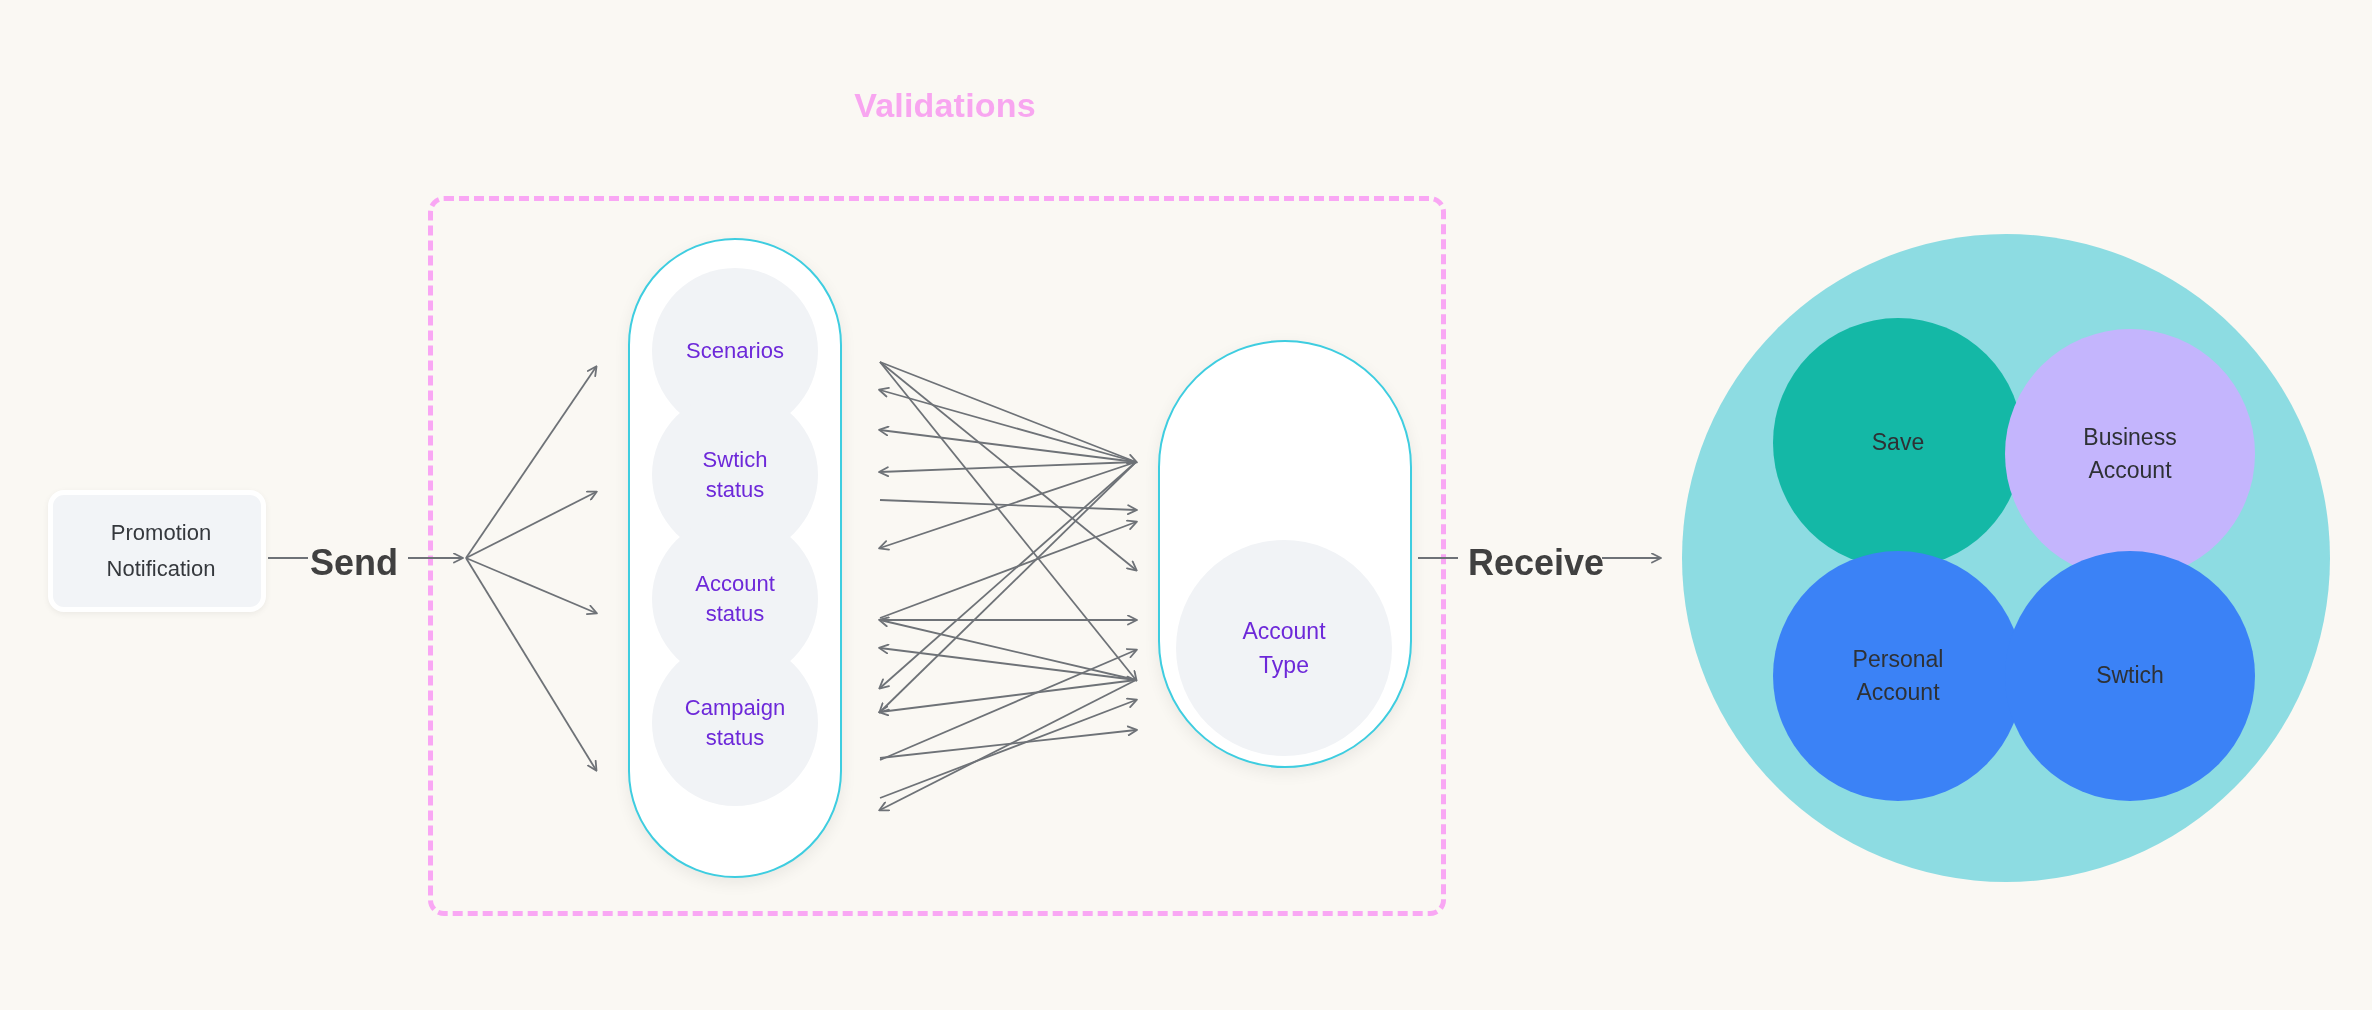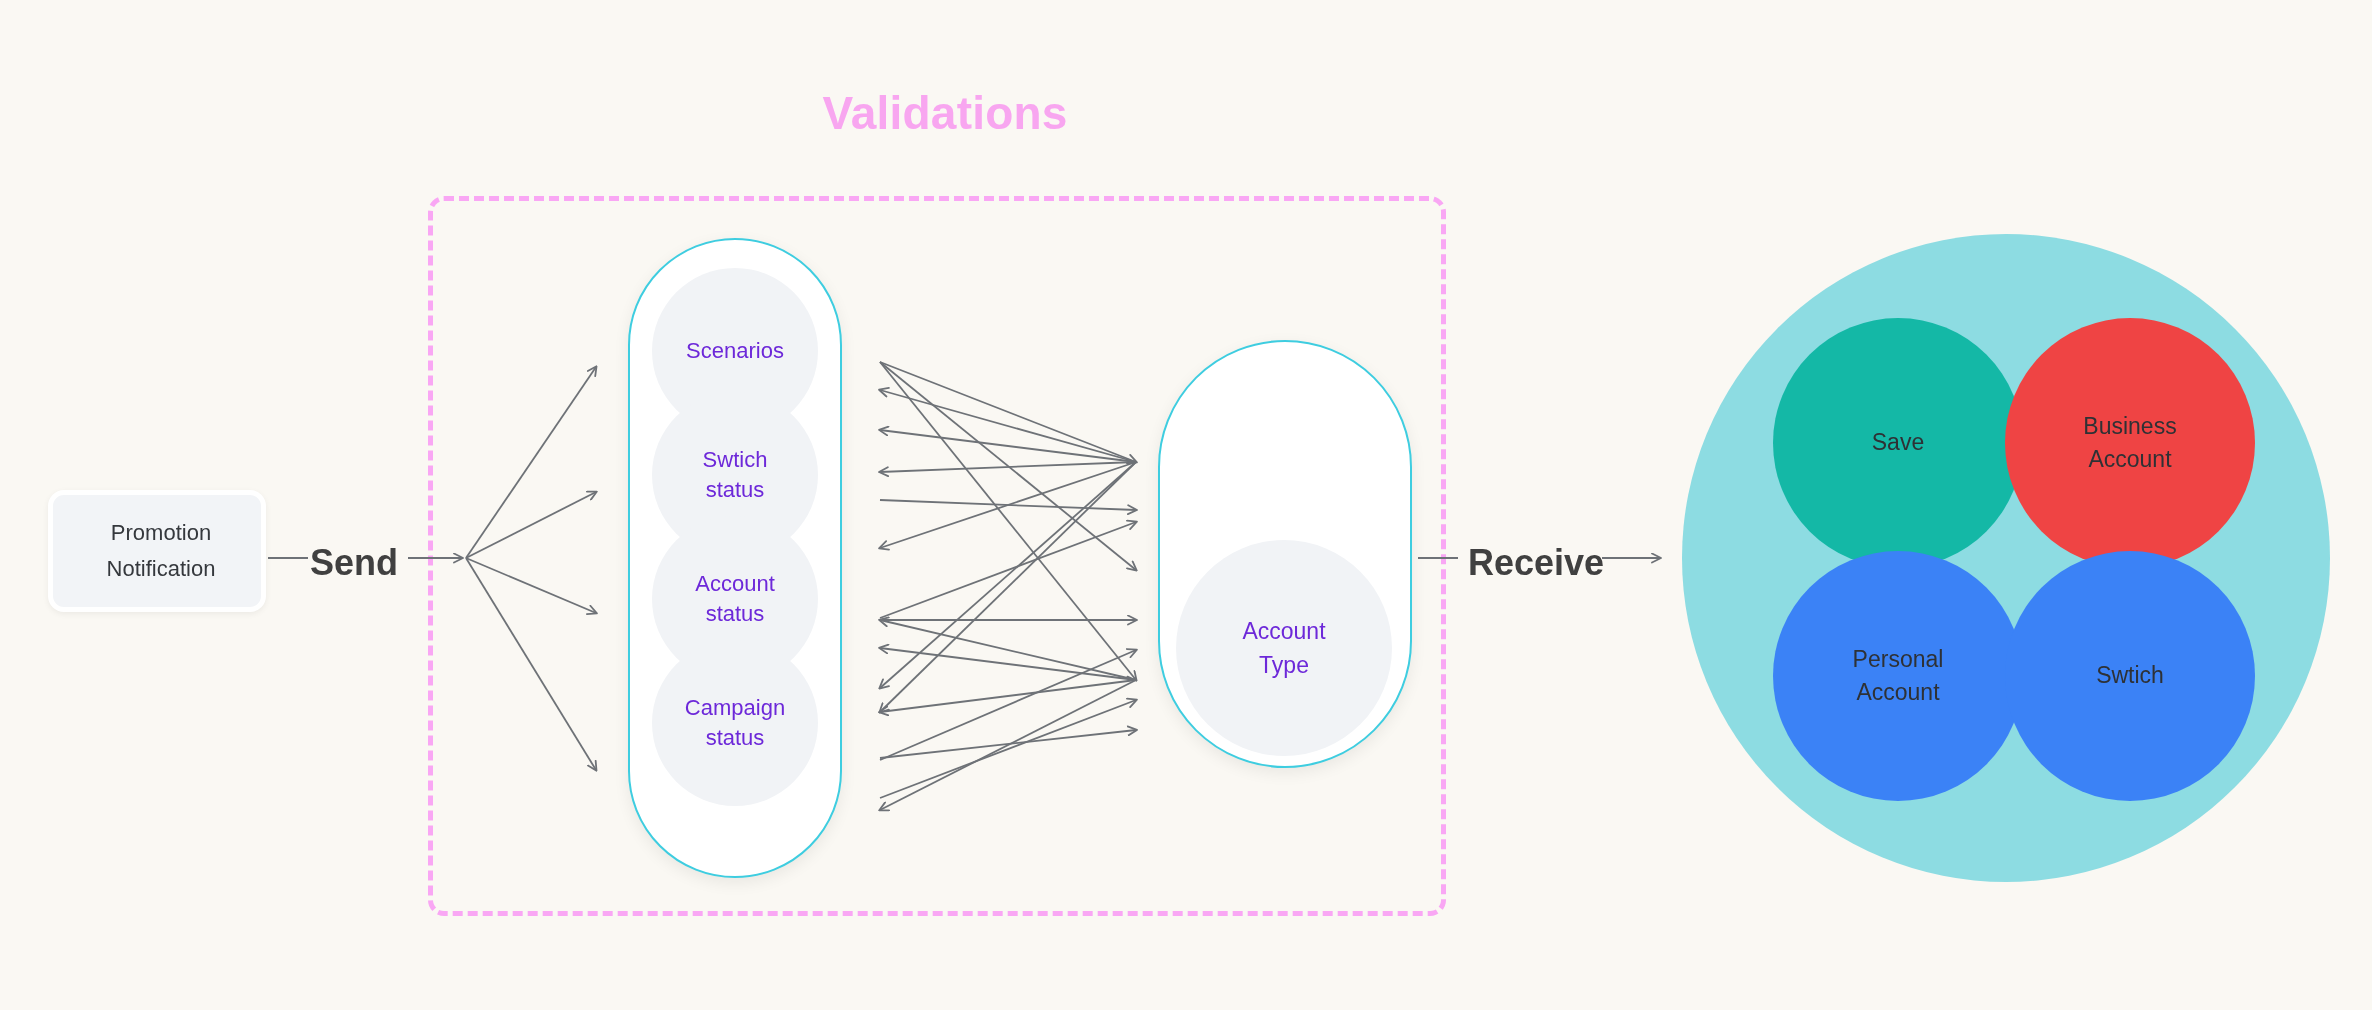--- a/index.html
+++ b/index.html
@@ -18,21 +18,21 @@
     overflow: hidden;
   }
 
   
   .title {
     position: absolute;
     left: 0;
     top: 86px;
     width: 1890px;
     text-align: center;
-    font-size: 46px;
+    font-size: 34px;
     font-weight: bold;
     color: #f8a6f0;
     letter-spacing: 0.2px;
   }
 
   
   .dashed-box {
     position: absolute;
     left: 428px;
     top: 196px;
@@ -130,21 +130,21 @@
     display: flex;
     flex-direction: column;
     align-items: center;
     justify-content: center;
     text-align: center;
     font-size: 23px;
     line-height: 1.45;
     color: #2e3135;
   }
   .o-save     { left: 1773px; top: 318px; width: 250px; height: 250px; background: #14b8a6; }
-  .o-business { left: 2005px; top: 318px; width: 250px; height: 250px; background: #ef4444; }
+  .o-business { left: 2005px; top: 329px; width: 250px; height: 250px; background: #c4b5fd; }
   .o-personal { left: 1773px; top: 551px; width: 250px; height: 250px; background: #3b82f6; }
   .o-switch   { left: 2005px; top: 551px; width: 250px; height: 250px; background: #3b82f6; }
 
   
   .wires {
     position: absolute;
     left: 0; top: 0;
     width: 2372px;
     height: 1010px;
     pointer-events: none;

